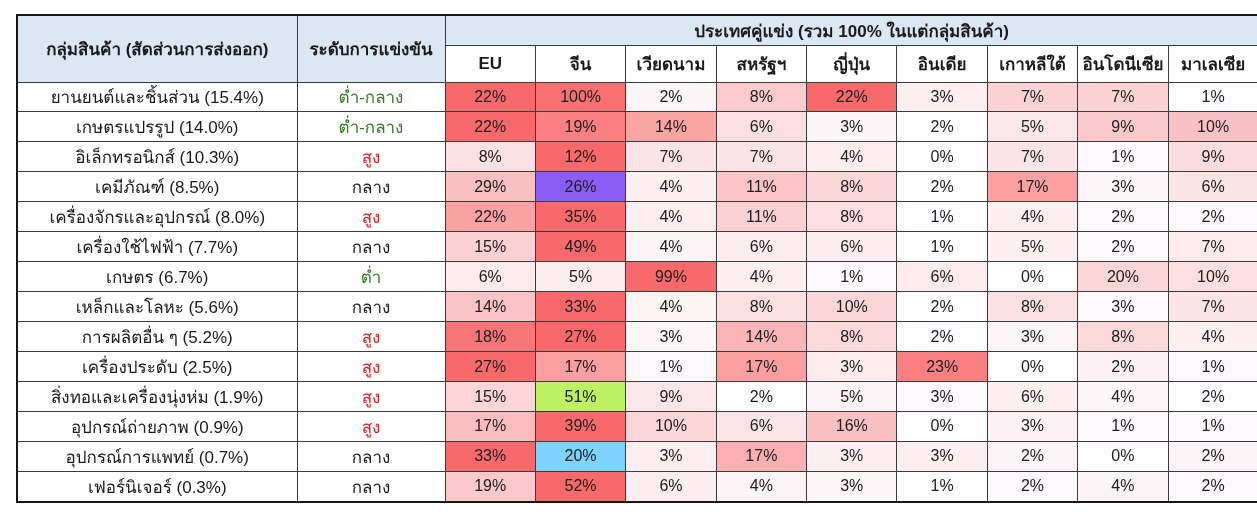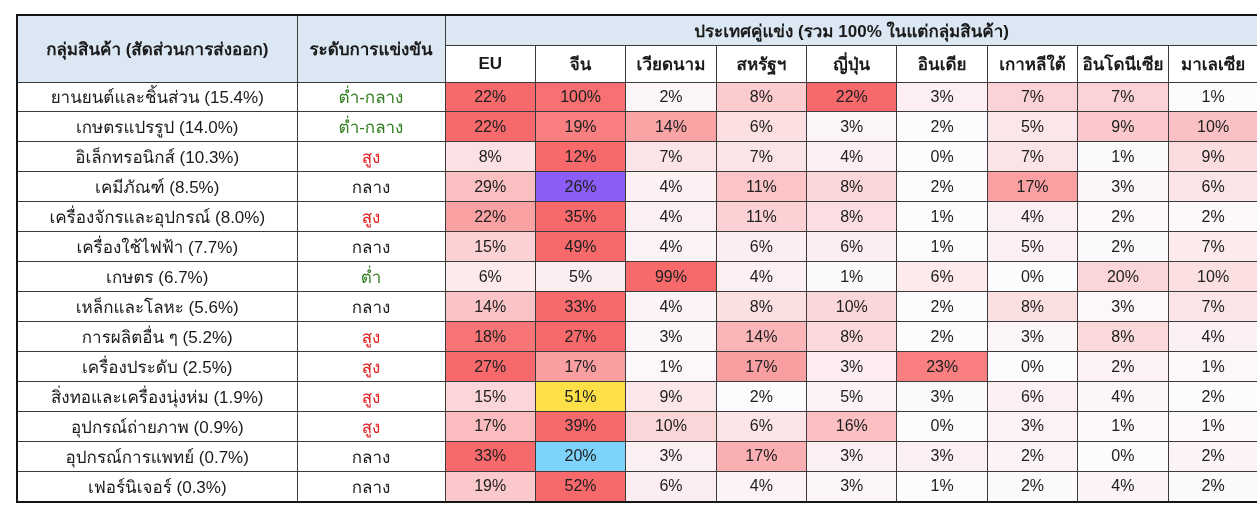--- a/index.html
+++ b/index.html
@@ -184,21 +184,21 @@
         <td class="value-cell" style="background: rgb(252, 236, 239);">3%</td>
         <td class="value-cell" style="background: rgb(249, 127, 129);">23%</td>
         <td class="value-cell" style="background: rgb(252, 252, 255);">0%</td>
         <td class="value-cell" style="background: rgb(252, 241, 244);">2%</td>
         <td class="value-cell" style="background: rgb(252, 247, 250);">1%</td>
       </tr>
       <tr>
         <td class="product-cell">สิ่งทอและเครื่องนุ่งห่ม (1.9%)</td>
         <td class="level-cell" style="color: rgb(222, 30, 30);">สูง</td>
         <td class="value-cell" style="background: rgb(251, 213, 216);">15%</td>
-        <td class="value-cell" style="background: #fde047;">51%</td>
+        <td class="value-cell" style="background: #bef264;">51%</td>
         <td class="value-cell" style="background: rgb(251, 231, 234);">9%</td>
         <td class="value-cell" style="background: rgb(252, 252, 255);">2%</td>
         <td class="value-cell" style="background: rgb(252, 243, 246);">5%</td>
         <td class="value-cell" style="background: rgb(252, 249, 252);">3%</td>
         <td class="value-cell" style="background: rgb(252, 240, 243);">6%</td>
         <td class="value-cell" style="background: rgb(252, 246, 249);">4%</td>
         <td class="value-cell" style="background: rgb(252, 252, 255);">2%</td>
       </tr>
       <tr>
         <td class="product-cell">อุปกรณ์ถ่ายภาพ (0.9%)</td>

